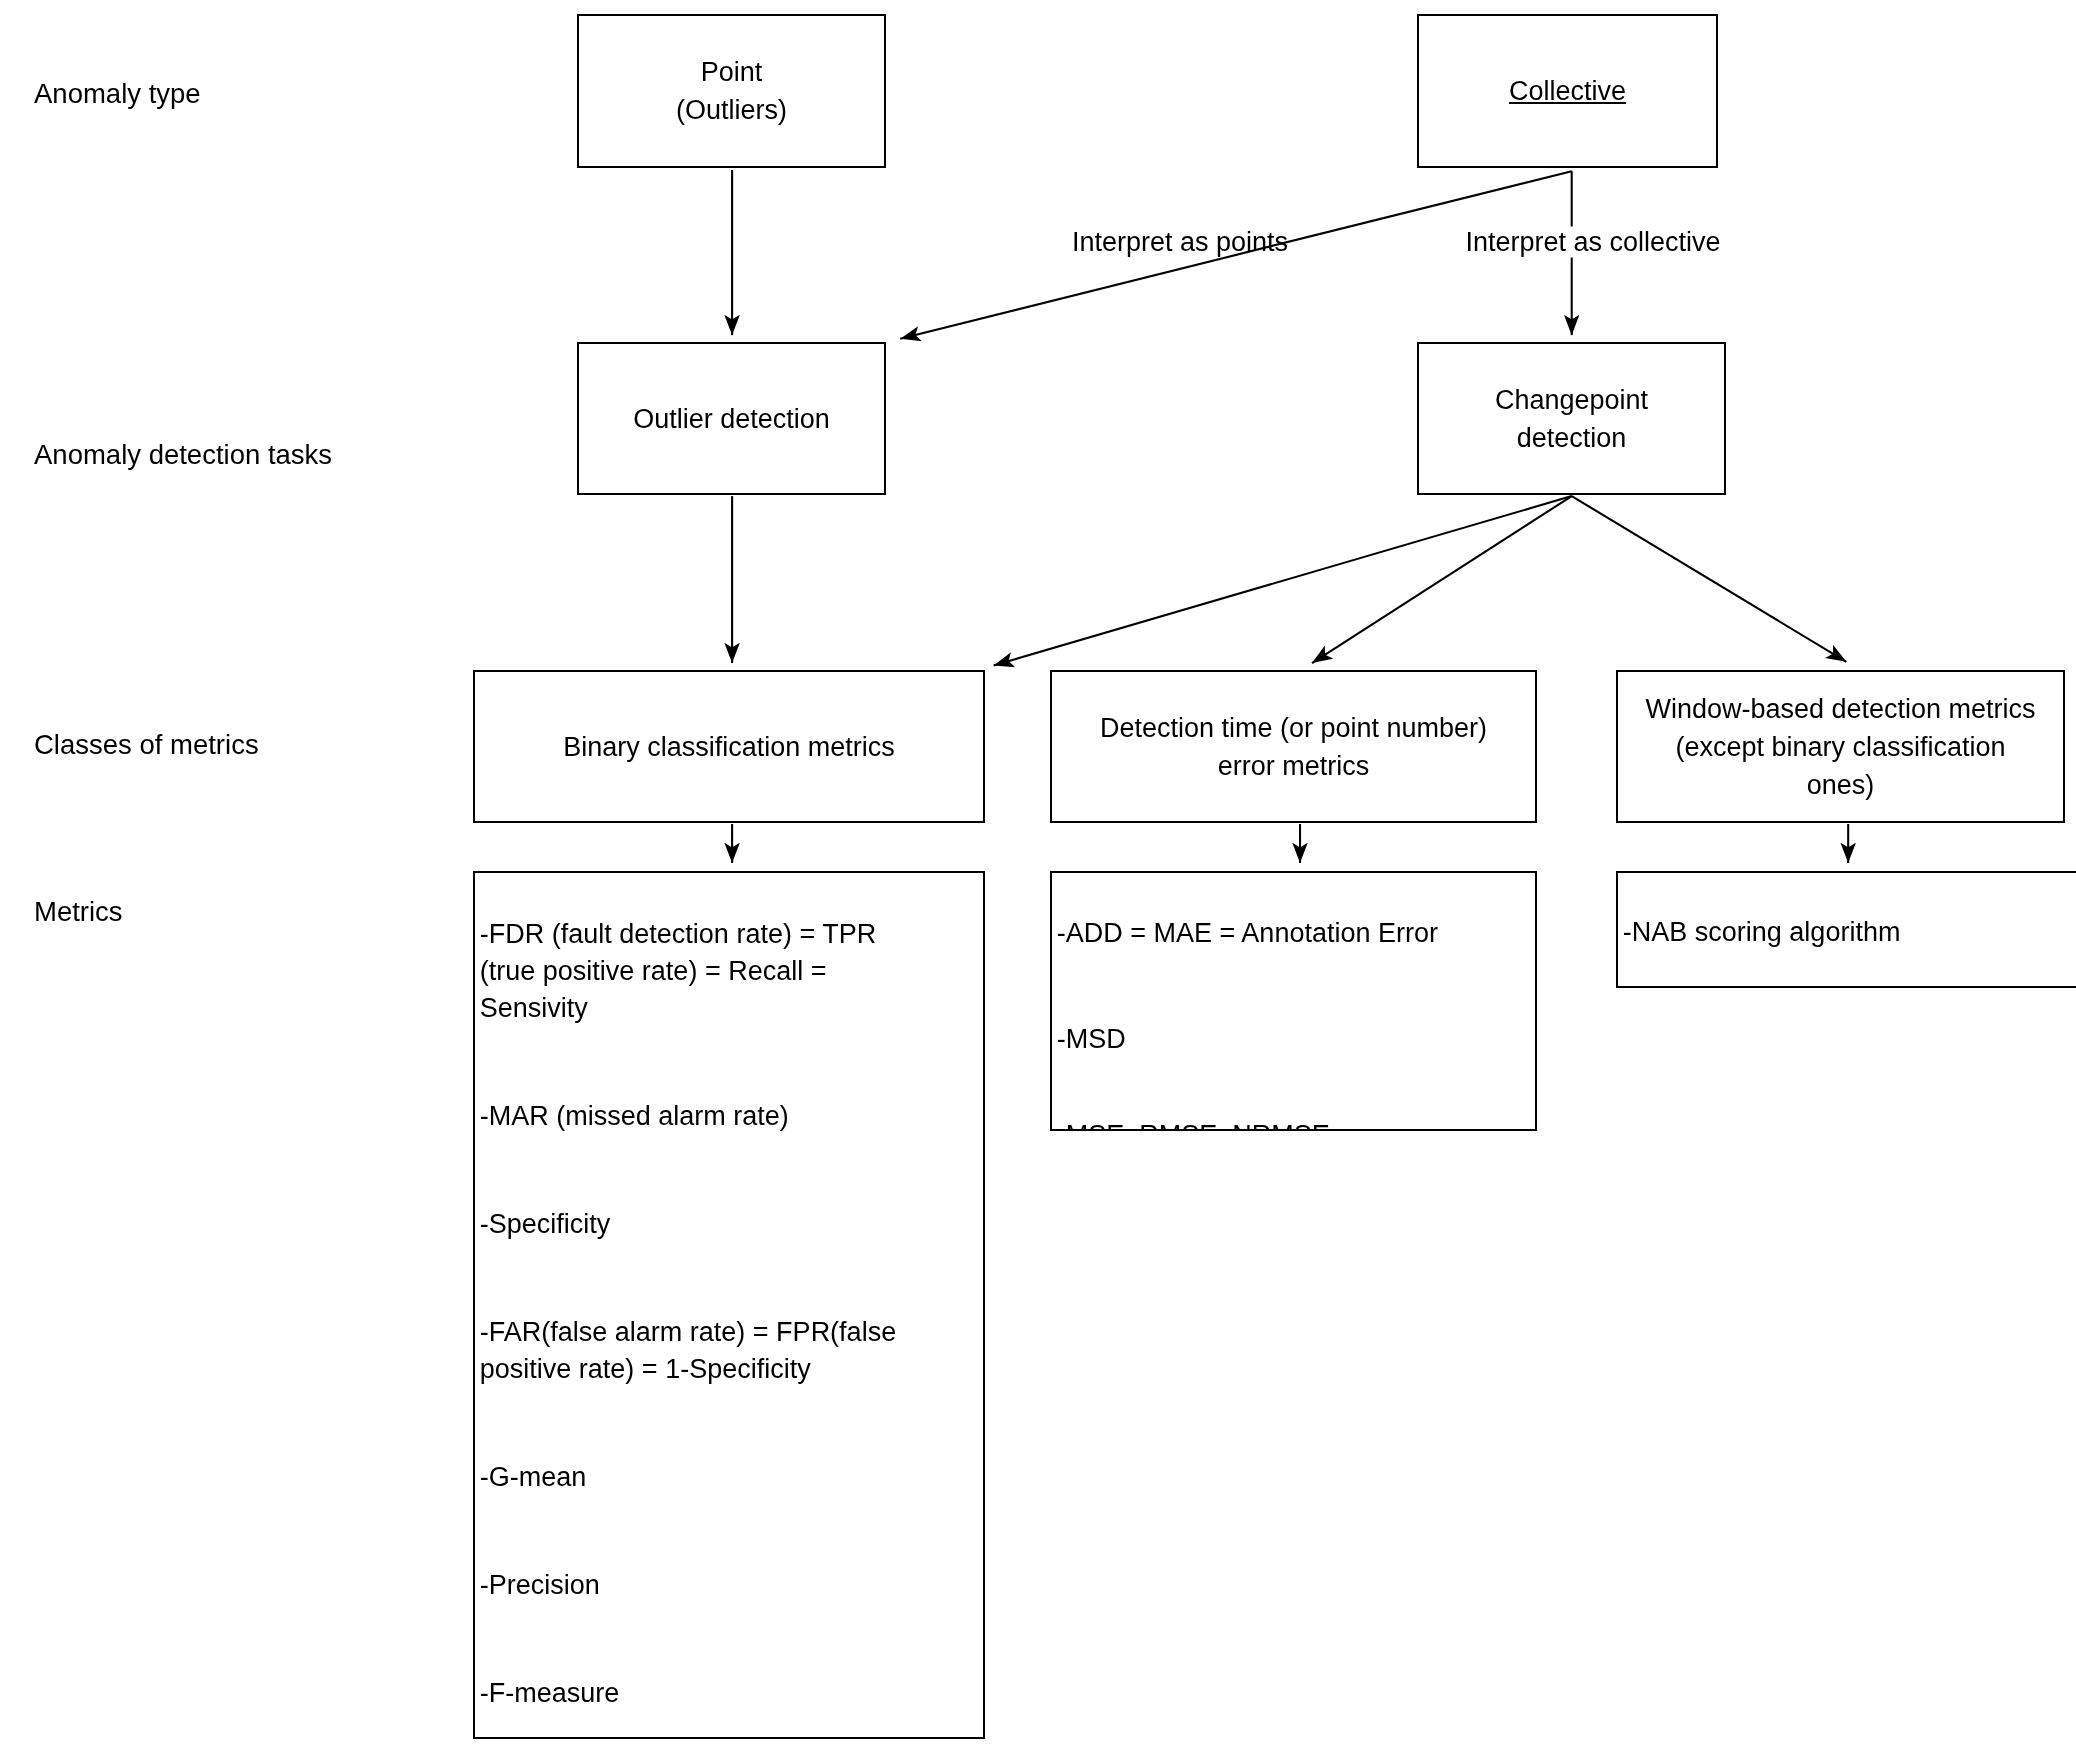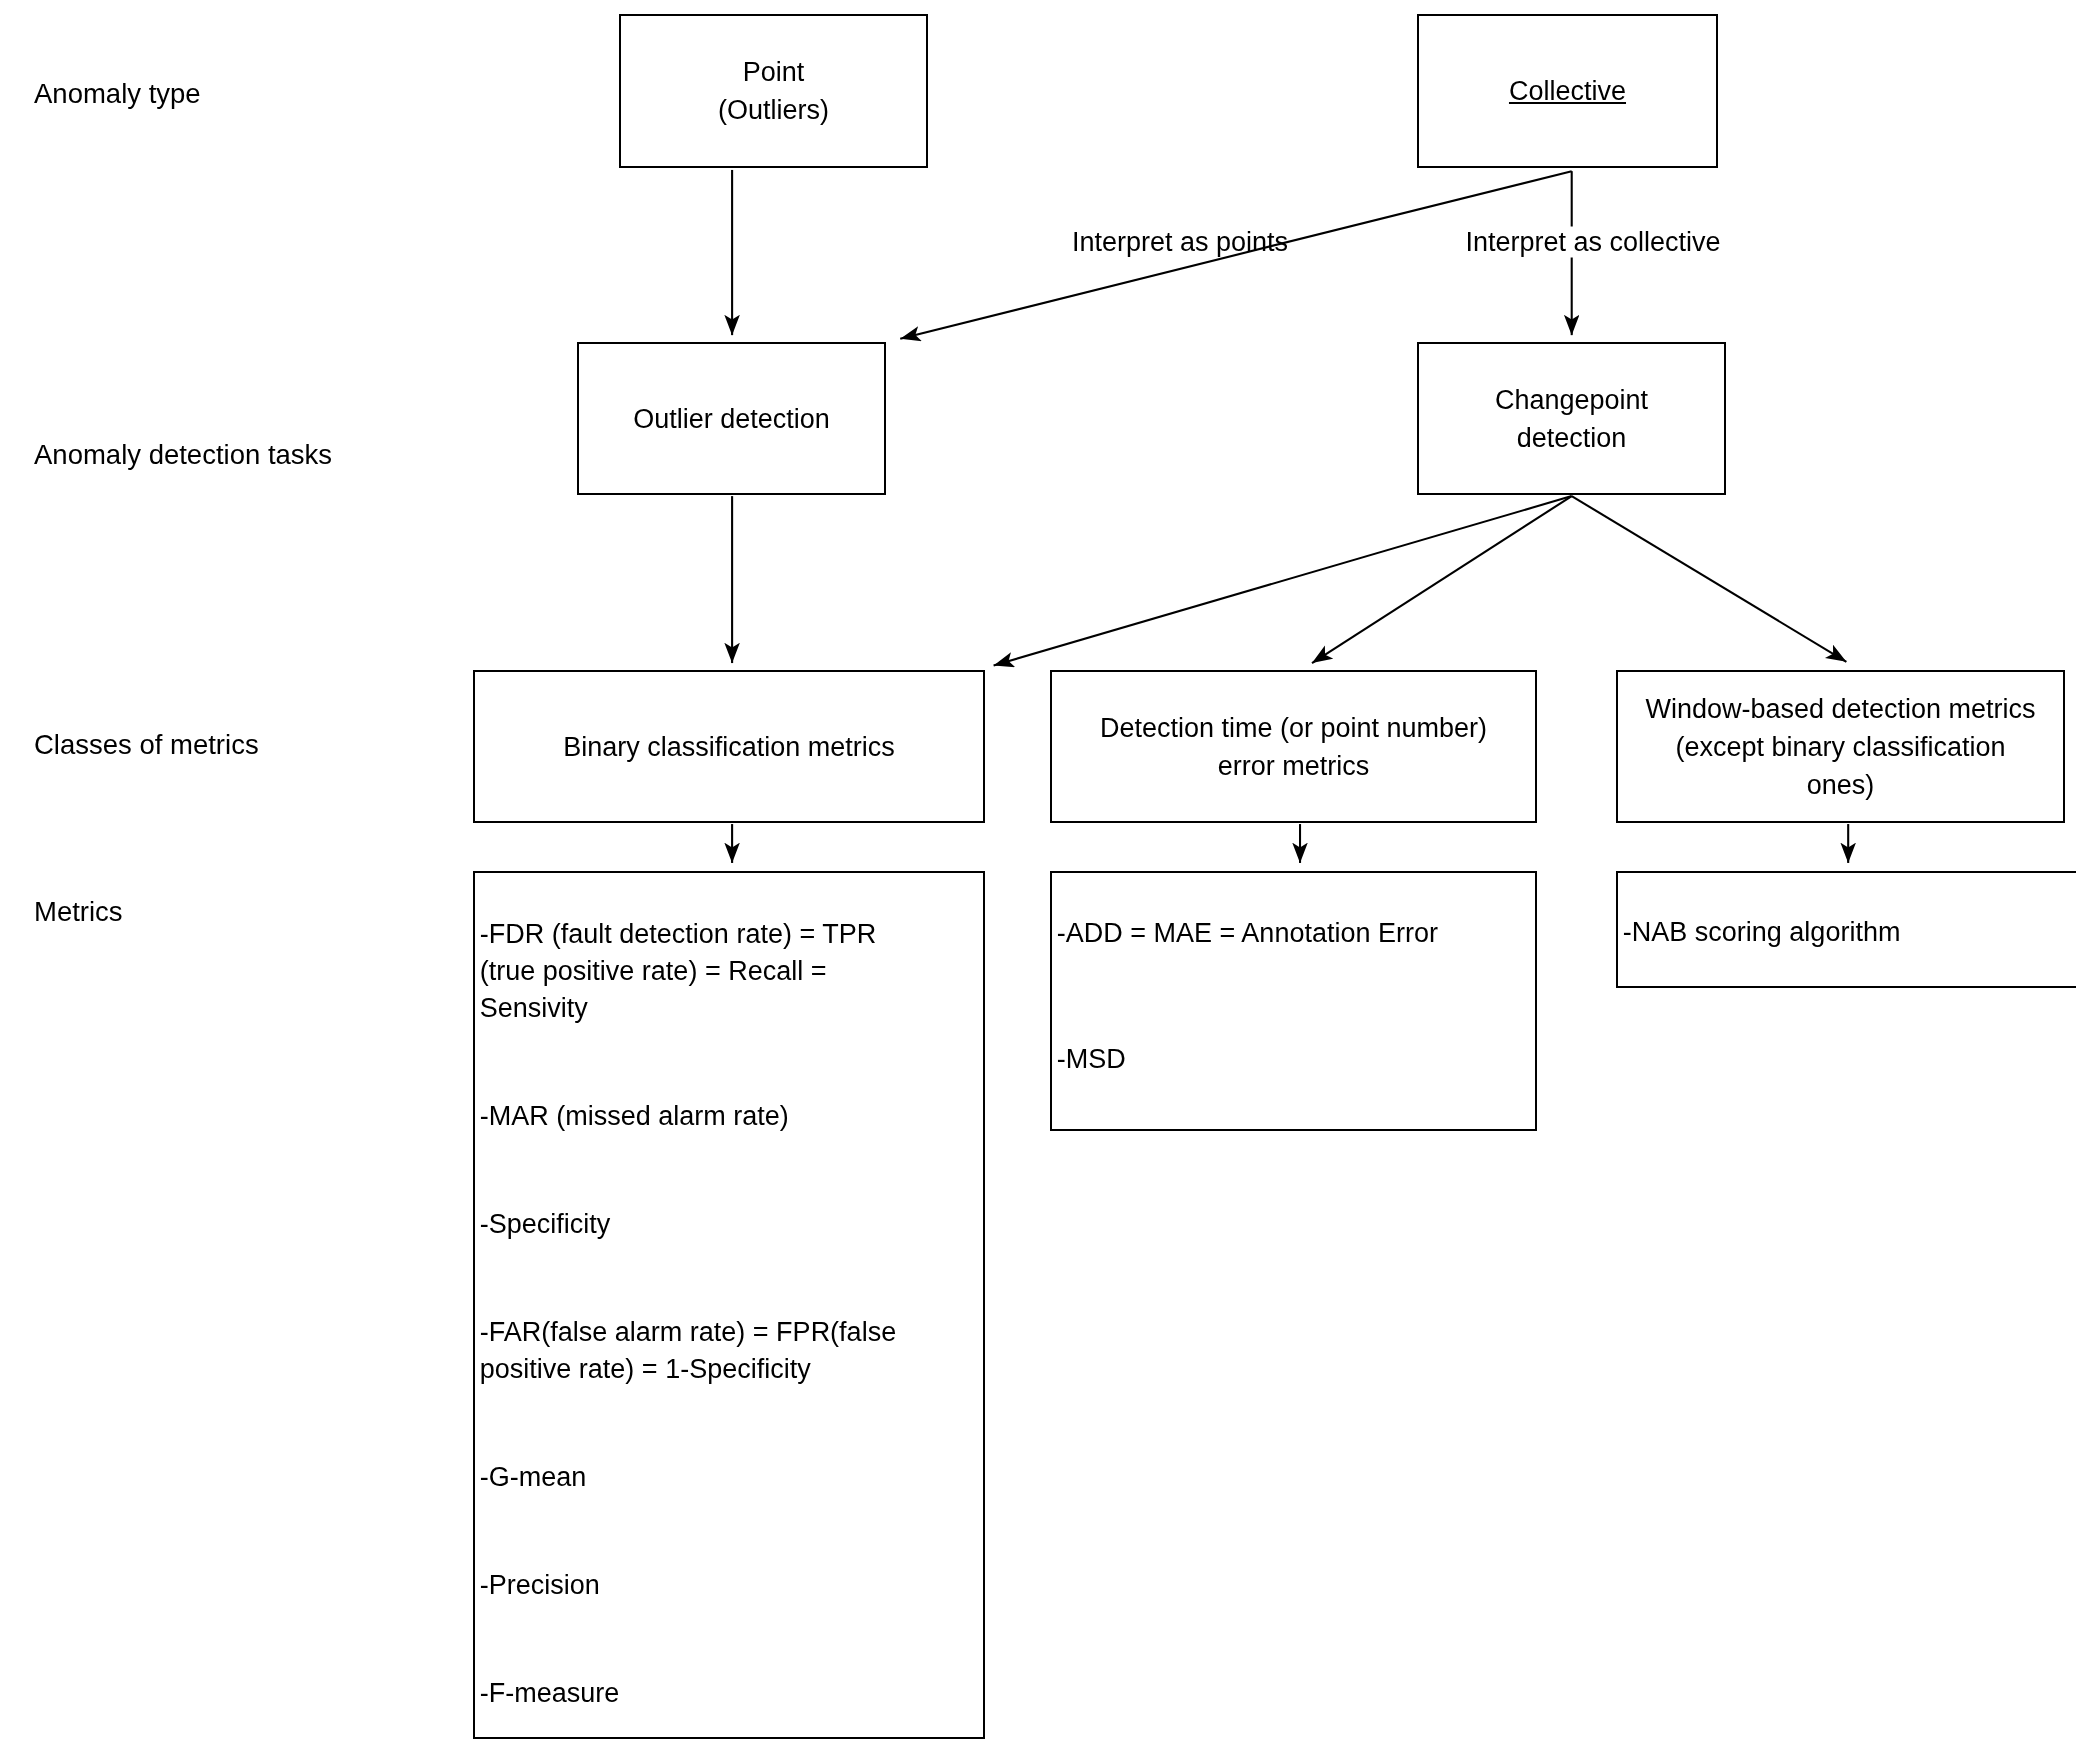--- a/index.html
+++ b/index.html
@@ -93,21 +93,21 @@
   </svg>
 
   <div class="row-label" style="top:77px;">Anomaly type</div>
   <div class="row-label" style="top:403px;margin-top:35px;">Anomaly detection tasks</div>
   <div class="row-label" style="top:728px;">Classes of metrics</div>
   <div class="row-label" style="top:895px;">Metrics</div>
 
   <div class="edge-label under-line" style="left:1180px; top:242px;">Interpret as points</div>
   <div class="edge-label over-line" style="left:1565px; top:242px;margin-left:28px;">Interpret as collective</div>
 
-  <div class="node" style="left:577px; top:14.4px; width:309px; height:154px;margin-left:42px;">Point
+  <div class="node" style="left:577px; top:14.4px; width:309px; height:154px;">Point
 (Outliers)</div>
   <div class="node" style="left:1417px; top:14.4px; width:301px; height:154px;text-decoration:underline;">Collective</div>
 
   <div class="node" style="left:577px; top:342px; width:309px; height:153px;">Outlier detection</div>
   <div class="node" style="left:1417px; top:342px; width:309px; height:153px;">Changepoint
 detection</div>
 
   <div class="node" style="left:473px; top:670px; width:512px; height:153px;">Binary classification metrics</div>
   <div class="node" style="left:1050px; top:670px; width:487px; height:153px;">Detection time (or point number)
 error metrics</div>
@@ -126,21 +126,21 @@
     <div class="metric-line">-G-mean</div>
     <div class="metric-line">-Precision</div>
     <div class="metric-line">-F-measure</div>
     
     
     
     
   </div>
 
   <div class="list-box" style="left:1050px; top:871px; width:487px; height:260px; padding-top:4.8px; line-height:37px;">
-    <div class="metric-line" style="margin-bottom:52px;">-ADD = MAE = Annotation Error</div>
+    <div class="metric-line" style="margin-bottom:32px;">-ADD = MAE = Annotation Error</div>
     <div class="metric-line" style="margin-bottom:22px;">-MSD</div>
     <div class="metric-line" style="margin-bottom:32px;">-MSE, RMSE, NRMSE</div>
     
   </div>
 
   <div class="list-box" style="left:1616px; top:871px; width:493px; height:117px; padding-top:3.6px;">
     <div class="metric-line">-NAB scoring algorithm</div>
     
   </div>
 

